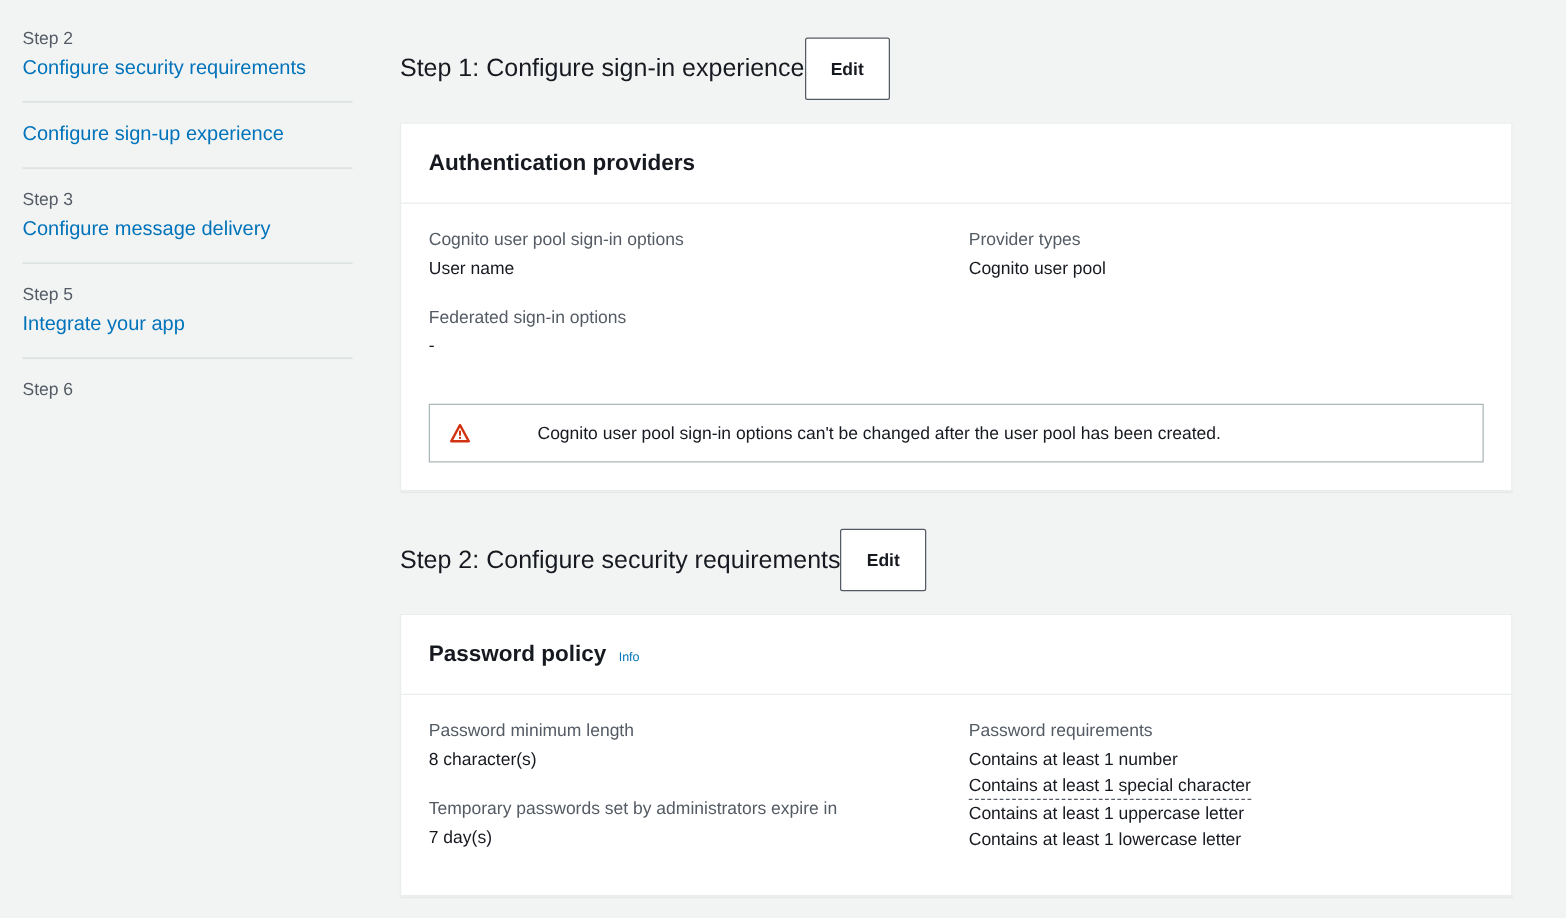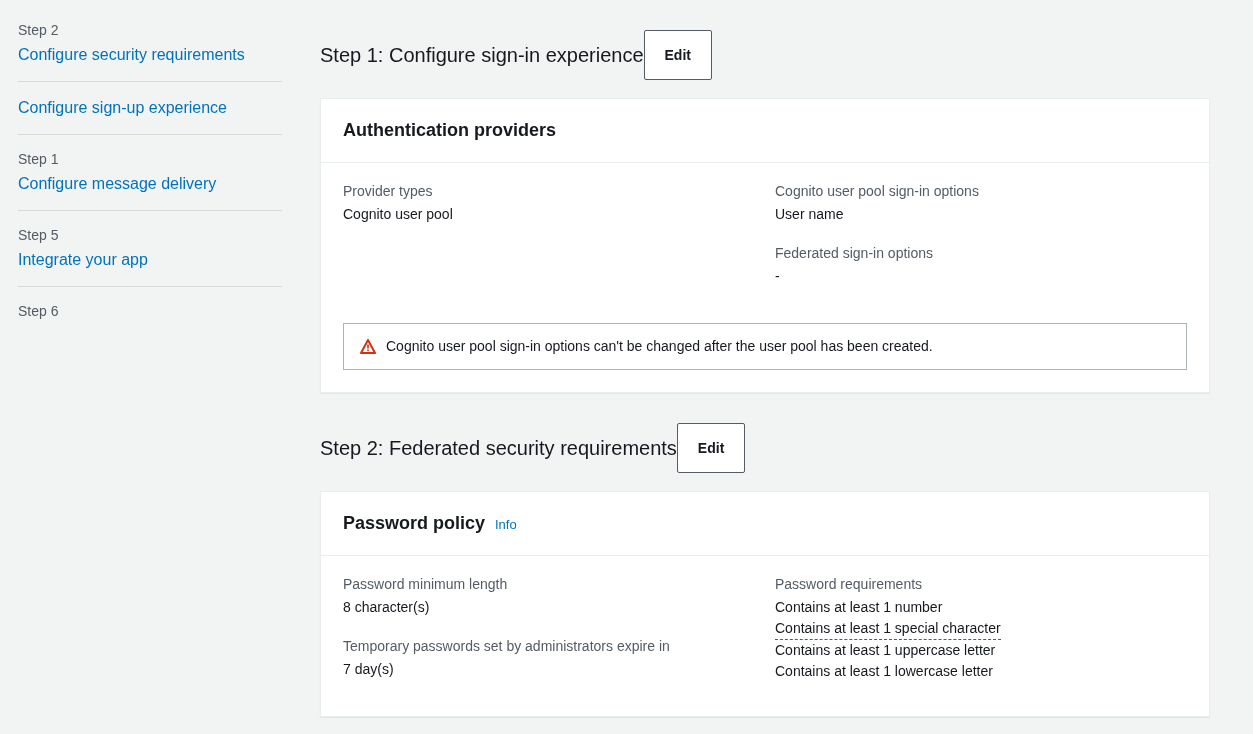--- a/index.html
+++ b/index.html
@@ -76,21 +76,21 @@
   }
   .panel-title {
     font-size: 18px;
     font-weight: 700;
     color: #16191f;
     display: inline;
     text-align: right;
   }
   .info-link {
     color: #0073bb;
-    font-size: 13px;
+    font-size: 10px;
     font-weight: 400;
     margin-left: 6px;
     cursor: pointer;
   }
   .panel-body {
     padding: 18px 22px;
   }
   .cols {
     display: flex;
     gap: 20px;
@@ -111,41 +111,42 @@
     border: 1px solid #aab7b8;
     padding: 12px 16px;
     margin: 18px 22px 22px 22px;
     display: flex;
     align-items: center;
     gap: 10px;
   }
   .alert-text {
     color: #16191f;
     font-size: 14px;
+    margin-left: 44px;
   }
   .warn-icon svg { display: block; }
   .underline-dotted {
     border-bottom: 1px dashed #545b64;
     display: inline-block;
   }
 </style>
 </head>
 <body>
 
 <div class="app">
   <nav class="sidebar">
     <div class="step-block">
       <div class="step-number">Step 2</div>
       <div class="step-link">Configure security requirements</div>
     </div>
     <div class="step-block">
       <div class="step-link">Configure sign-up experience</div>
     </div>
     <div class="step-block">
-      <div class="step-number">Step 1</div>
+      <div class="step-number">Step 3</div>
       <div class="step-link">Configure message delivery</div>
     </div>
     <div class="step-block">
       <div class="step-number">Step 5</div>
       <div class="step-link">Integrate your app</div>
     </div>
     <div class="step-block">
       <div class="step-number">Step 6</div>
     </div>
   </nav>
@@ -156,46 +157,46 @@
       <h2 class="section-title">Step 1: Configure sign-in experience</h2>
       <button class="edit-btn">Edit</button>
     </div>
 
     <div class="panel">
       <div class="panel-header">
         <span class="panel-title">Authentication providers</span>
       </div>
       <div class="panel-body">
         <div class="cols">
-          <div class="col">
-            <div class="field-label">Provider types</div>
-            <div class="field-value">Cognito user pool</div>
-          </div>
           <div class="col">
             <div class="field-label">Cognito user pool sign-in options</div>
             <div class="field-value">User name</div>
             <div class="field-label">Federated sign-in options</div>
             <div class="field-value">-</div>
+          </div>
+          <div class="col">
+            <div class="field-label">Provider types</div>
+            <div class="field-value">Cognito user pool</div>
           </div>
         </div>
       </div>
       <div class="alert">
         <span class="warn-icon">
           <svg width="16" height="16" viewBox="0 0 16 16">
             <path d="M8 1 L15 14 L1 14 Z" fill="none" stroke="#d13212" stroke-width="2" stroke-linejoin="round"></path>
             <rect x="7.2" y="5.5" width="1.6" height="4" fill="#d13212"></rect>
             <rect x="7.2" y="10.5" width="1.6" height="1.6" fill="#d13212"></rect>
           </svg>
         </span>
         <span class="alert-text">Cognito user pool sign-in options can't be changed after the user pool has been created.</span>
       </div>
     </div>
 
     <div class="section-header">
-      <h2 class="section-title">Step 2: Federated security requirements</h2>
+      <h2 class="section-title">Step 2: Configure security requirements</h2>
       <button class="edit-btn">Edit</button>
     </div>
 
     <div class="panel">
       <div class="panel-header">
         <span class="panel-title">Password policy</span>
         <a class="info-link">Info</a>
       </div>
       <div class="panel-body">
         <div class="cols">

